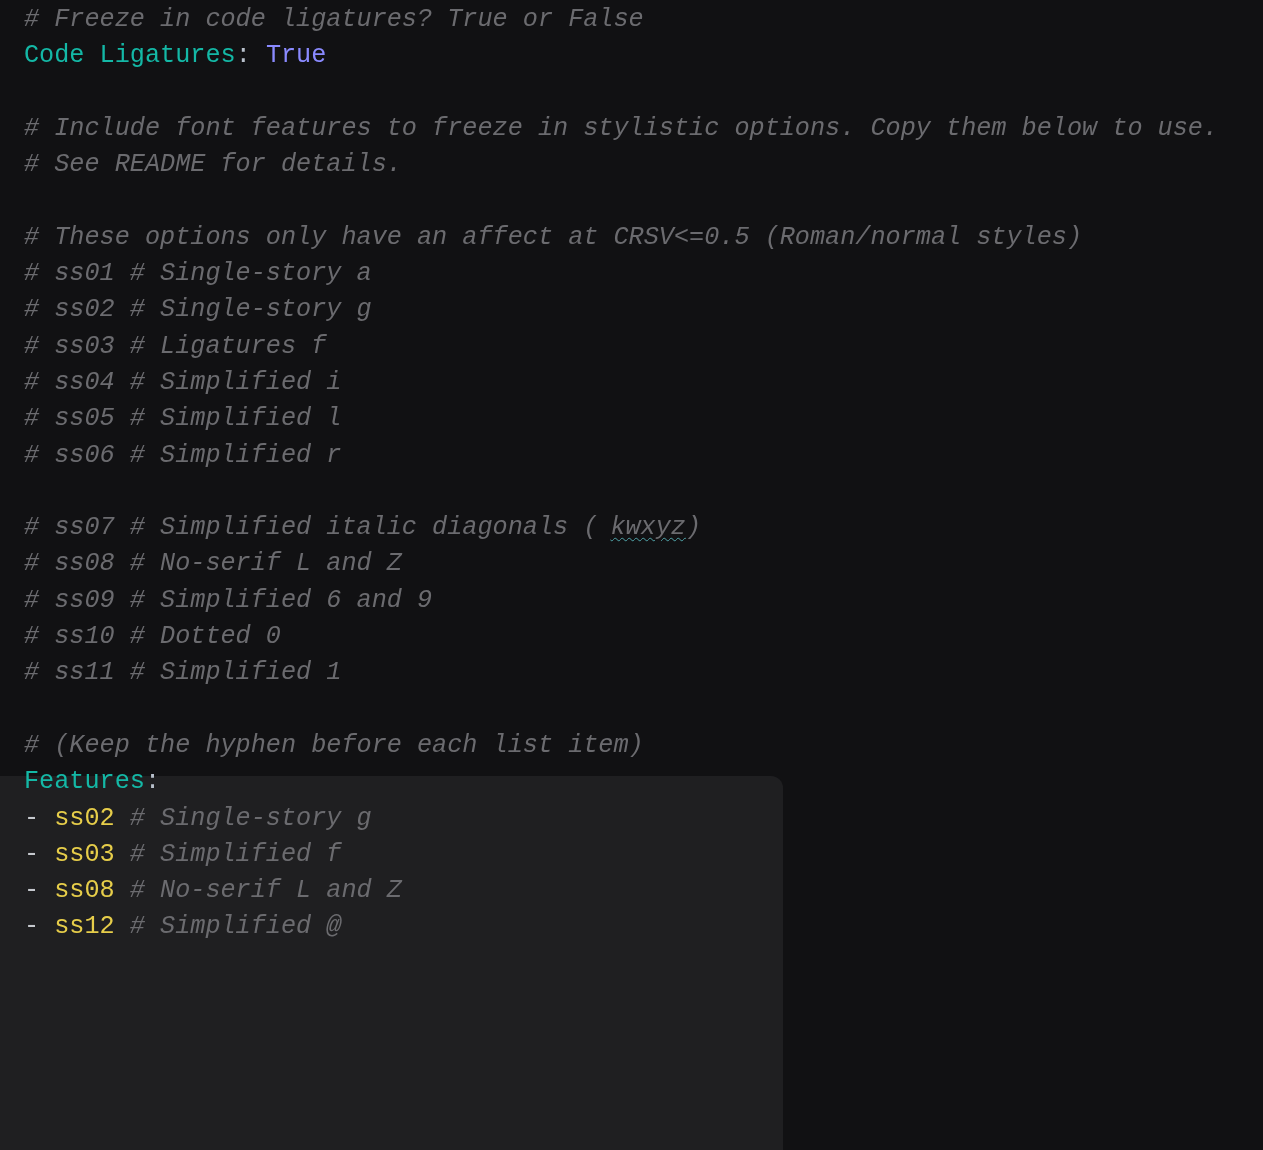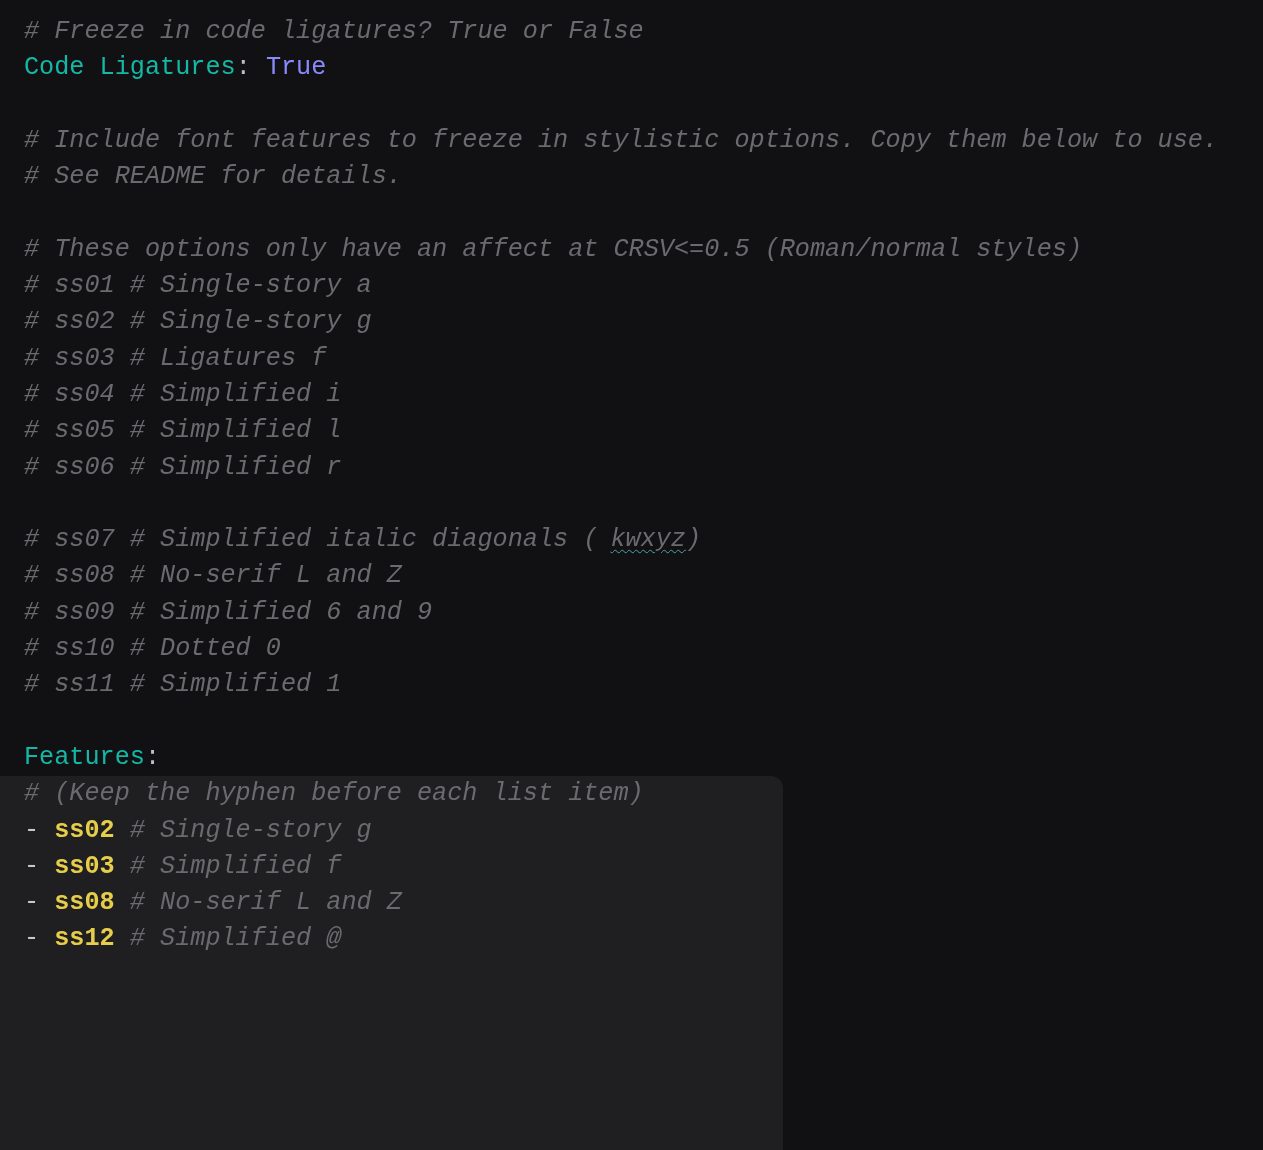--- a/index.html
+++ b/index.html
@@ -15,21 +15,21 @@
     line-height: 36.3px;
     font-style: italic;
     position: relative;
   }
   .editor {
     position: absolute;
     top: 0;
     left: 0;
     width: 100%;
     height: 100%;
-    padding-top: 14px;
+    padding-top: 2px;
     padding-left: 24px;
   }
   .overlay-box {
     position: absolute;
     left: 0;
     top: 776px;
     width: 783px;
     height: 375px;
     background: #1f1f21;
     border-radius: 0 12px 0 0;
@@ -39,21 +39,21 @@
     position: relative;
     z-index: 1;
     white-space: pre;
     font-family: 'Courier New', monospace;
   }
   .comment { color: #6b6b6f; font-style: italic; }
   .key { color: #14b8a6; font-style: normal; font-weight: 400; }
   .colon { color: #b8c0cb; font-style: normal; }
   .bool { color: #8a8aff; font-style: normal; font-weight: 500; }
   .dash { color: #c5c8ce; font-style: normal; }
-  .val { color: #e6cd4a; font-style: normal; font-weight: 700; }
+  .val { color: #e6cd4a; font-style: normal; font-weight: 400; }
   .squiggle {
     text-decoration: underline wavy #4fa3a8;
     text-decoration-thickness: 1.2px;
     text-underline-offset: 3px;
     margin-left: 12px;
   }
 </style>
 </head>
 <body>
 
@@ -73,19 +73,19 @@
   <div class="line"><span class="comment"># ss04 # Simplified i</span></div>
   <div class="line"><span class="comment"># ss05 # Simplified l</span></div>
   <div class="line"><span class="comment"># ss06 # Simplified r</span></div>
   <div class="line">&nbsp;</div>
   <div class="line"><span class="comment"># ss07 # Simplified italic diagonals (</span><span class="comment squiggle">kwxyz</span><span class="comment">)</span></div>
   <div class="line"><span class="comment"># ss08 # No-serif L and Z</span></div>
   <div class="line"><span class="comment"># ss09 # Simplified 6 and 9</span></div>
   <div class="line"><span class="comment"># ss10 # Dotted 0</span></div>
   <div class="line"><span class="comment"># ss11 # Simplified 1</span></div>
   <div class="line">&nbsp;</div>
+  <div class="line"><span class="comment"># (Keep the hyphen before each list item)</span></div>
   <div class="line"><span class="key">Features</span><span class="colon">:</span></div>
-  <div class="line"><span class="comment"># (Keep the hyphen before each list item)</span></div>
   <div class="line"><span class="dash">- </span><span class="val">ss02</span><span class="comment"> # Single-story g</span></div>
   <div class="line"><span class="dash">- </span><span class="val">ss03</span><span class="comment"> # Simplified f</span></div>
   <div class="line"><span class="dash">- </span><span class="val">ss08</span><span class="comment"> # No-serif L and Z</span></div>
   <div class="line"><span class="dash">- </span><span class="val">ss12</span><span class="comment"> # Simplified @</span></div>
 </div>
 
 </body></html>

